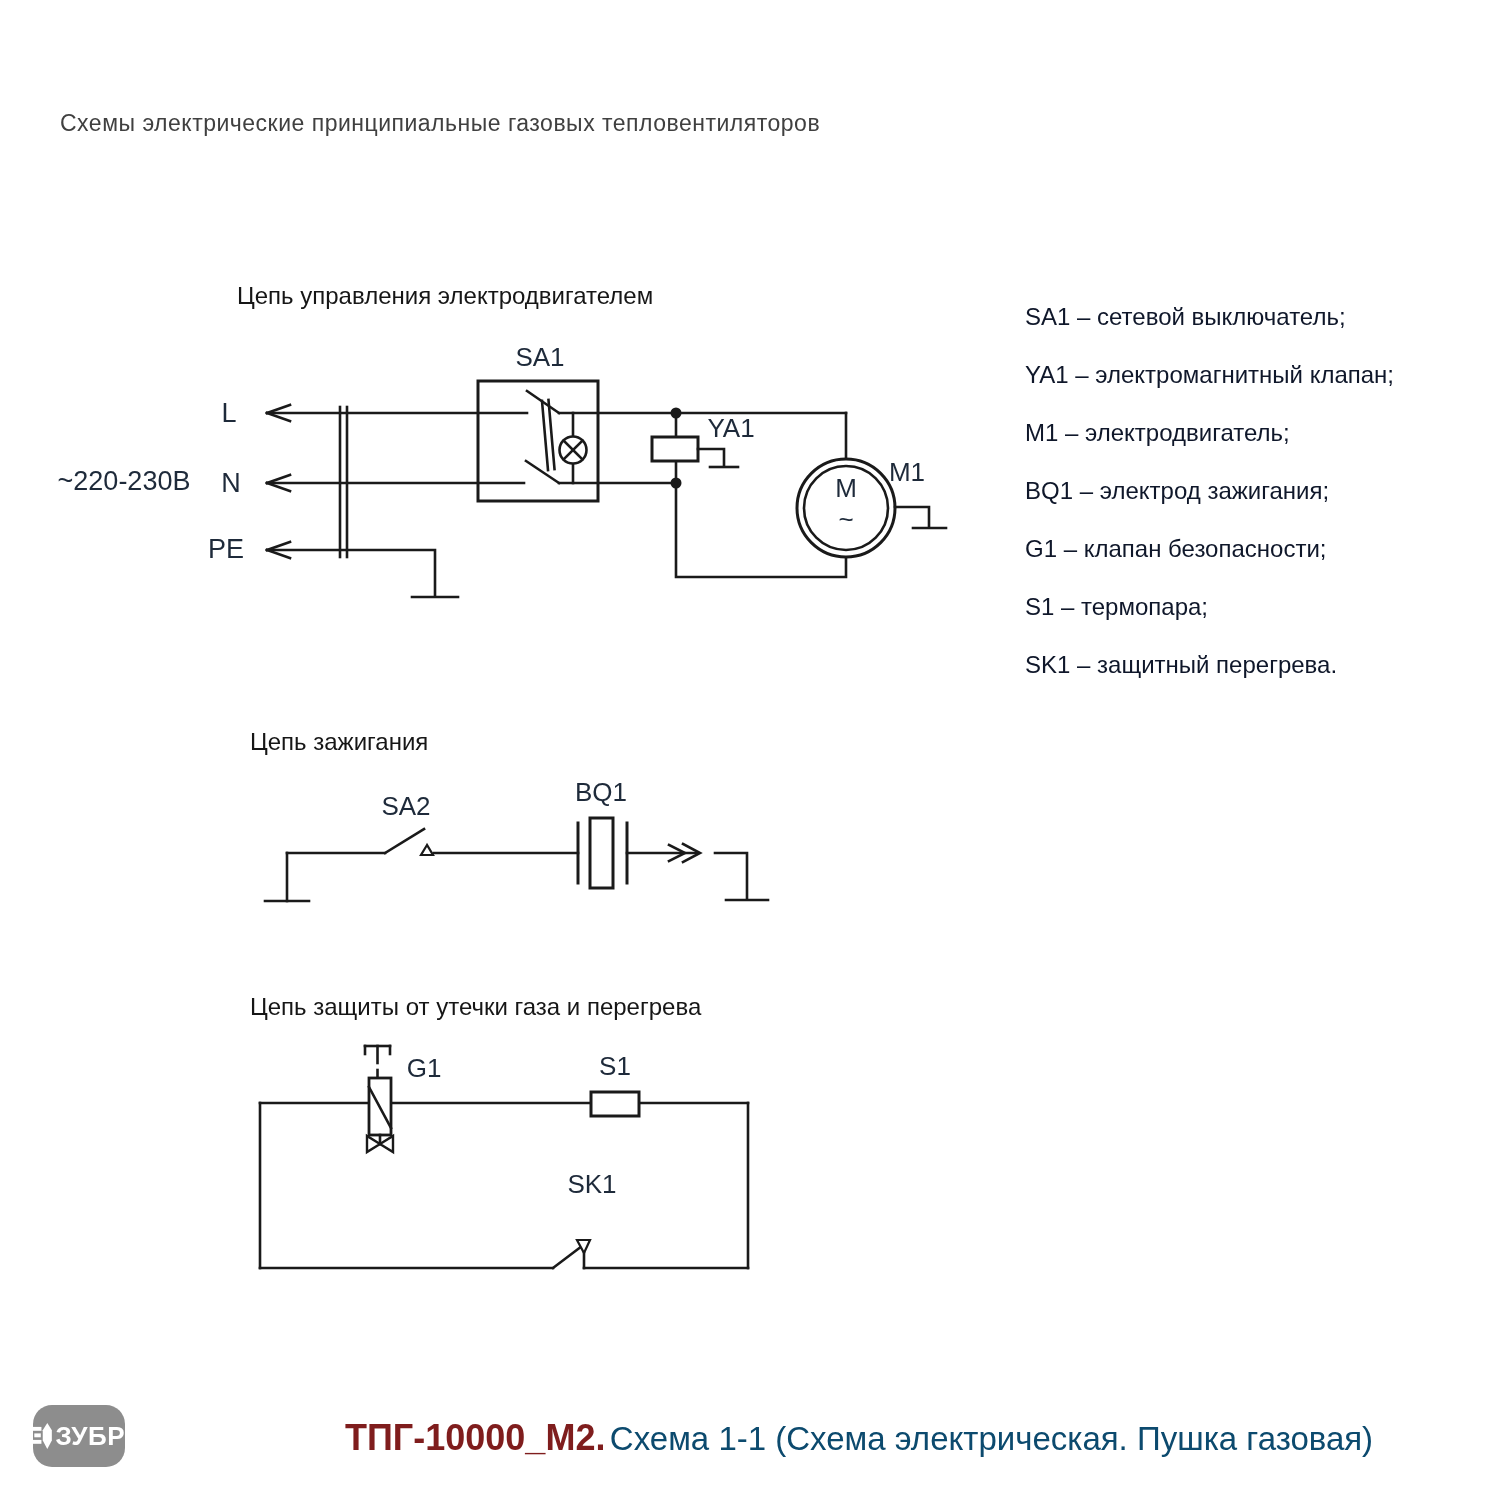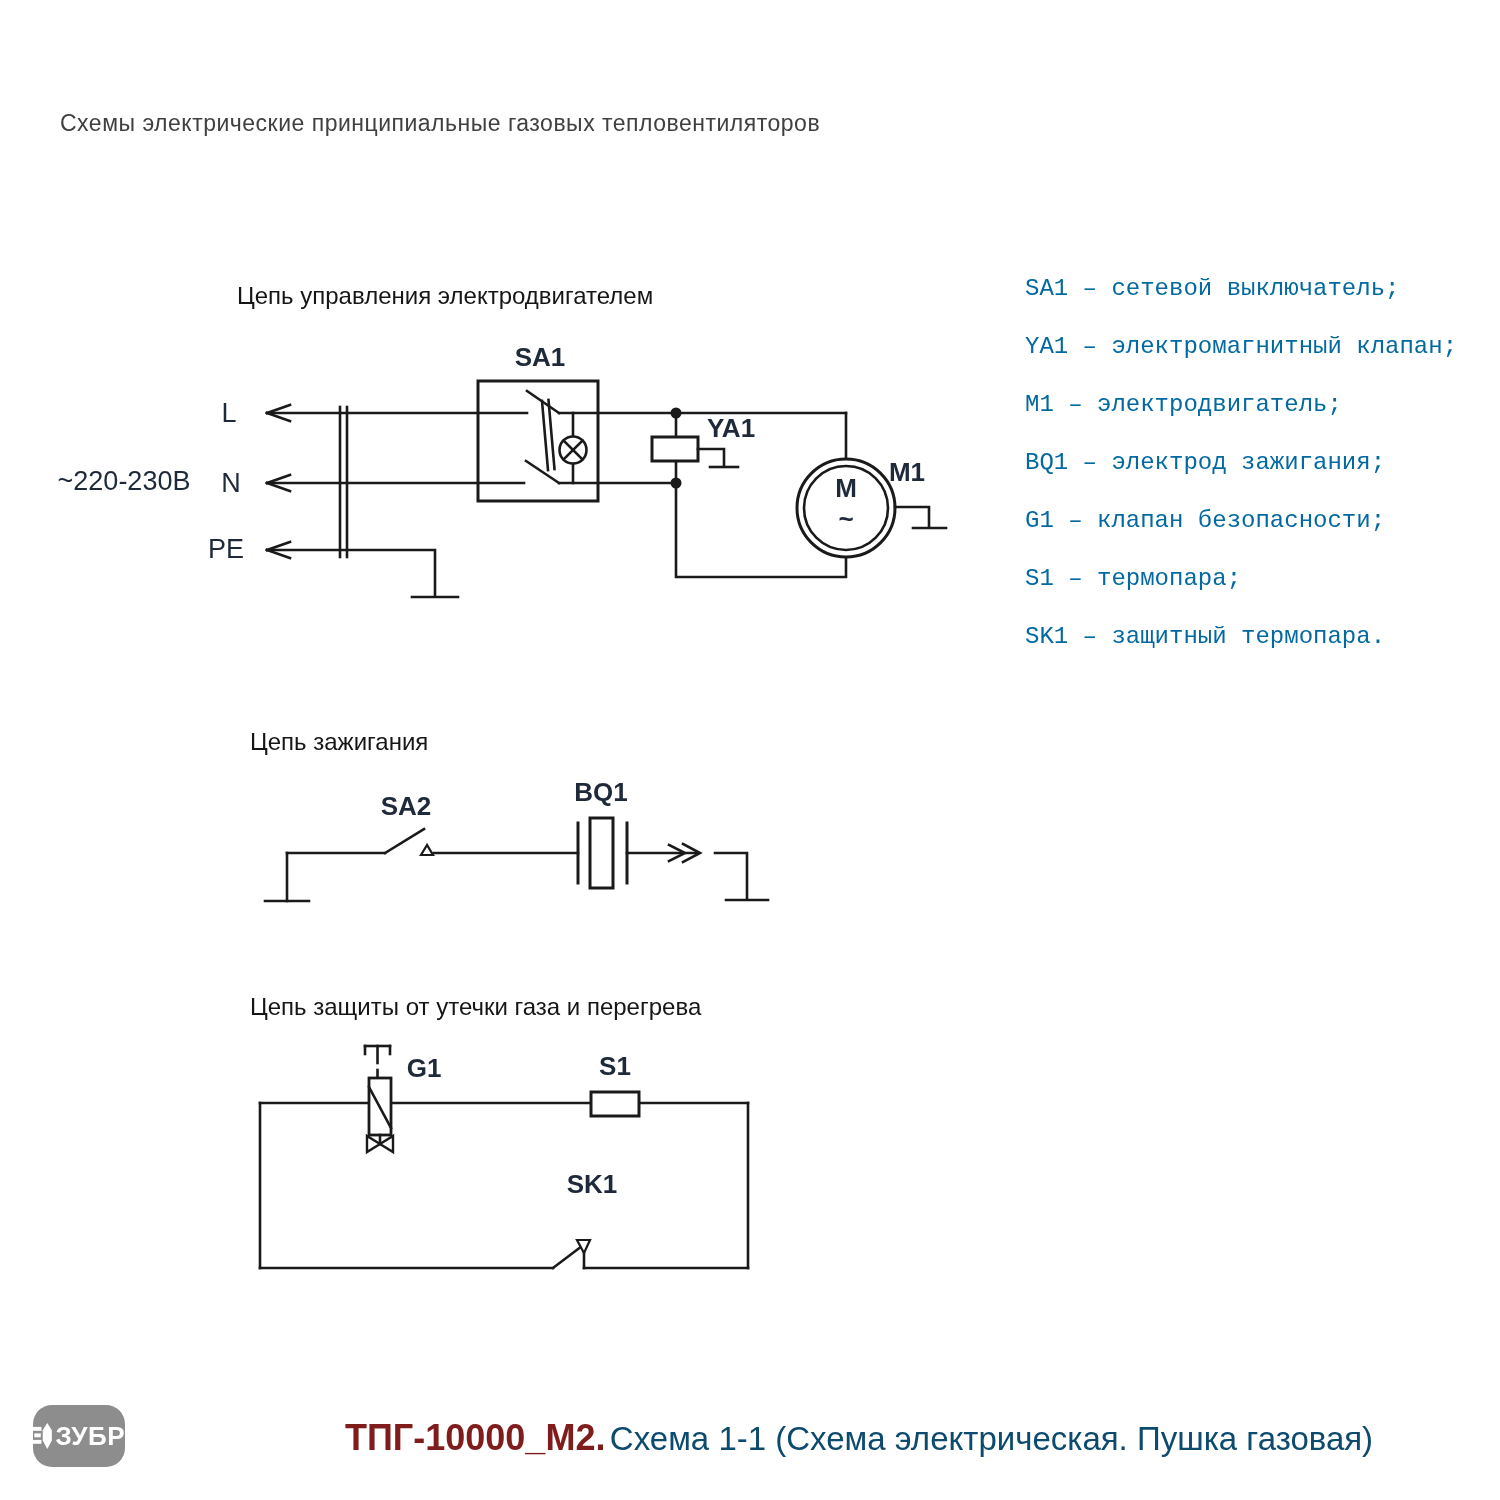--- a/index.html
+++ b/index.html
@@ -5,23 +5,23 @@
   html,body{margin:0;padding:0;background:#ffffff;}
   .canvas{
     position:relative;width:1500px;height:1500px;background:#ffffff;
     font-family:"Liberation Sans", sans-serif;color:#1a1a1a;overflow:hidden;
   }
   .schematic-svg{position:absolute;left:0;top:0;width:1500px;height:1500px;}
   .txt{position:absolute;white-space:nowrap;}
   .center{transform:translate(-50%,-50%);}
   .page-title{font-size:23px;letter-spacing:.5px;color:#404040;}
   .section-title{font-size:24px;color:#161616;}
-  .comp-label{font-size:26px;color:#1e2a3a;font-weight:700;text-align:center;}
+  .comp-label{font-size:26px;color:#1e2a3a;font-weight:400;text-align:center;}
   .line-label{font-size:27px;color:#1e2a3a;font-weight:500;}
-  .legend{position:absolute;left:1025px;top:260px;font-size:24px;color:#0369a1;font-family:Liberation Mono, monospace;}
+  .legend{position:absolute;left:1025px;top:288px;font-size:24px;color:#0f172a;}
   .legend-item{height:58px;line-height:58px;}
   .footer-logo{
     position:absolute;left:33px;top:1405px;width:92px;height:62px;
     background:#8d8d8d;border-radius:19px;display:flex;align-items:center;
     justify-content:center;gap:3px;
   }
   .brand-text{color:#ffffff;font-weight:bold;font-size:26px;letter-spacing:.5px;}
   .footer-line{position:absolute;left:345px;top:1418px;height:40px;line-height:40px;}
   .footer-model{font-weight:bold;font-size:36px;color:#7f1d1d;}
   .footer-caption{font-size:33px;color:#0c4a6e;}
@@ -181,21 +181,21 @@
   <div class="txt comp-label center" style="left:615px;top:1066px;">S1</div>
   <div class="txt comp-label center" style="left:592px;top:1184px;">SK1</div>
 
   <div class="legend">
     <div class="legend-item">SA1 – сетевой выключатель;</div>
     <div class="legend-item">YA1 – электромагнитный клапан;</div>
     <div class="legend-item">M1 – электродвигатель;</div>
     <div class="legend-item">BQ1 – электрод зажигания;</div>
     <div class="legend-item">G1 – клапан безопасности;</div>
     <div class="legend-item">S1 – термопара;</div>
-    <div class="legend-item">SK1 – защитный термопара.</div>
+    <div class="legend-item">SK1 – защитный перегрева.</div>
   </div>
 
   <div class="footer-logo">
     <svg width="26" height="42" viewBox="0 0 30 44">
       <g fill="#ffffff">
         <rect x="0" y="8" width="13" height="6"></rect>
         <rect x="2" y="18" width="10" height="6"></rect>
         <rect x="0" y="28" width="13" height="6"></rect>
         <polygon points="22,2 29,13 29,29 22,42 15,29 15,13"></polygon>
       </g>

